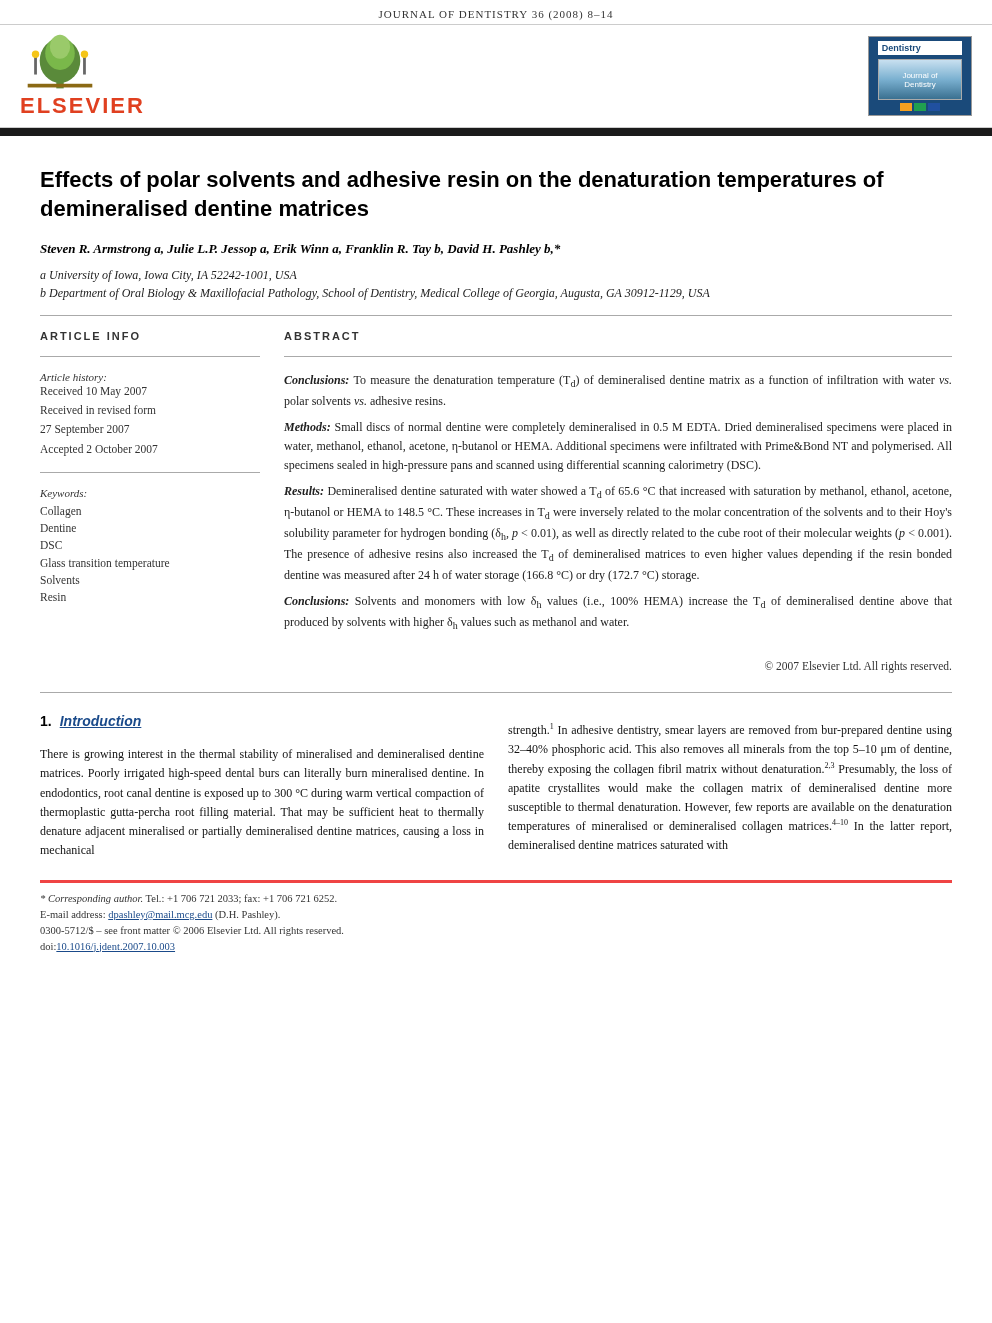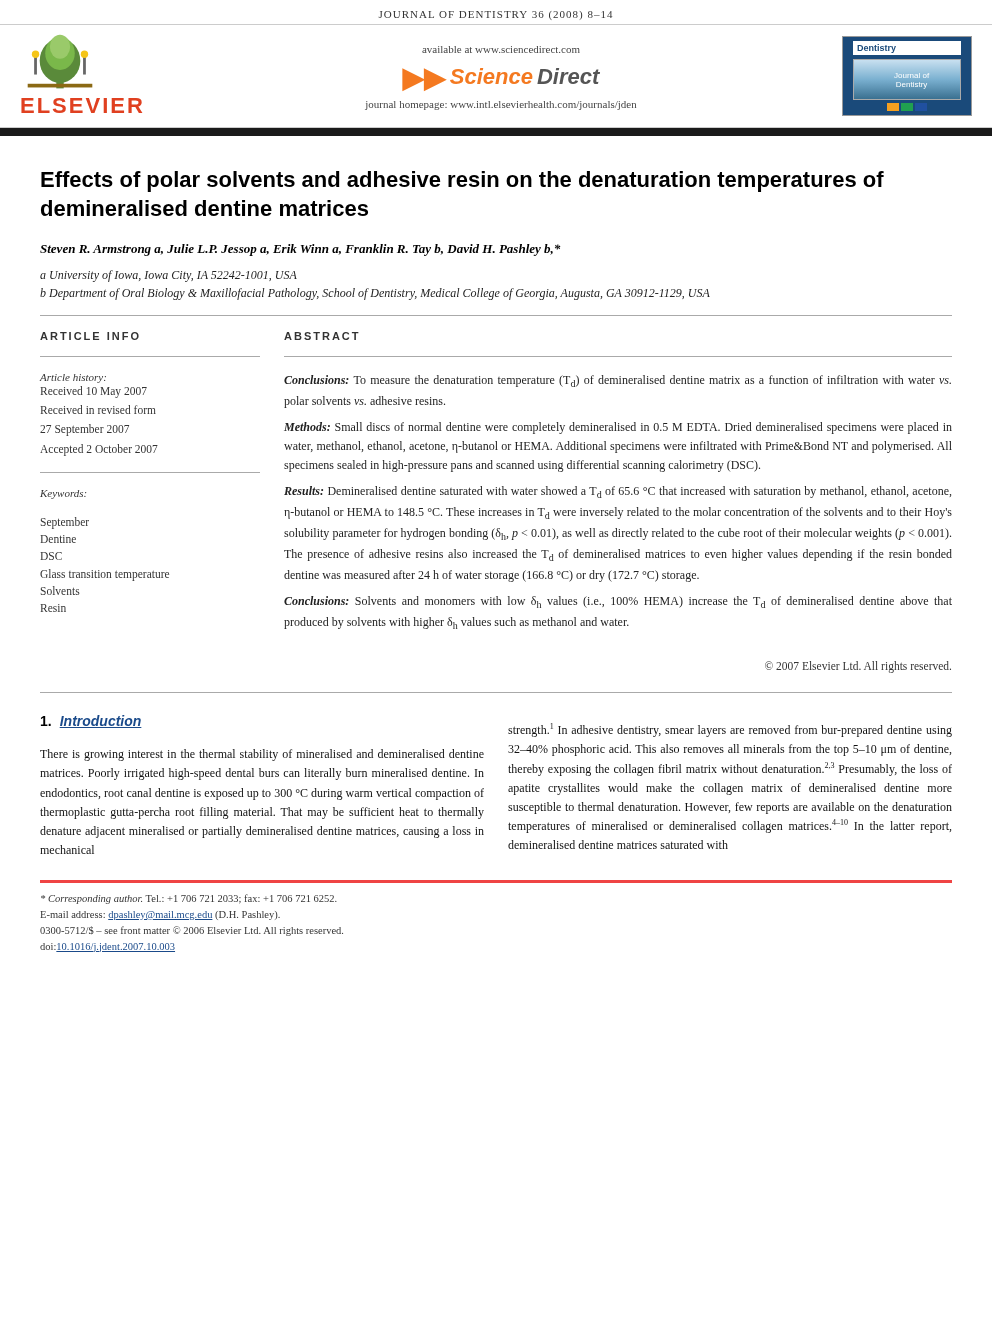--- a/index.html
+++ b/index.html
@@ -76,21 +76,21 @@
       font-size: 28px;
     }
 
     .journal-homepage {
       font-size: 11px;
       color: #444;
       margin-top: 4px;
     }
 
     .dentistry-cover {
-      width: 130px;
+      width: 104px;
       height: 80px;
       background: linear-gradient(135deg, #1a3a5c 0%, #2a6496 50%, #1a3a5c 100%);
       border: 1px solid #999;
       display: flex;
       flex-direction: column;
       align-items: center;
       justify-content: center;
       color: white;
       font-size: 10px;
       font-family: Arial, sans-serif;
@@ -179,21 +179,21 @@
       color: #333;
       margin-bottom: 2px;
       line-height: 1.5;
     }
 
     .keyword-label {
       font-size: 11px;
       font-style: italic;
       color: #333;
       margin-top: 12px;
-      margin-bottom: 15px;
+      margin-bottom: 4px;
     }
 
     .keyword-item {
       font-size: 11.5px;
       color: #333;
       line-height: 1.5;
     }
 
     
     .abstract-text {
@@ -311,36 +311,27 @@
         <rect x="12" y="25" width="3" height="20" fill="#666"></rect>
         <rect x="65" y="25" width="3" height="20" fill="#666"></rect>
         <circle cx="13.5" cy="23" r="4" fill="#f5c518"></circle>
         <circle cx="66.5" cy="23" r="4" fill="#f5c518"></circle>
 
         <rect x="5" y="55" width="70" height="4" fill="#8B6914"></rect>
       </svg>
       <div class="elsevier-text">ELSEVIER</div>
     </div>
 
-    <div class="science-direct-center">
-      <div class="available-at">available at www.sciencedirect.com</div>
-      <div class="sd-logo">
-        <span class="sd-arrows">▶▶</span>
-        <span style="color:#f47920; font-style:italic;">Science</span>
-          <span style="color:#555; font-style:italic;">Direct</span>
-      </div>
-      <div class="journal-homepage">journal homepage: www.intl.elsevierhealth.com/journals/jden</div>
-    </div>
 
     <div class="dentistry-cover">
       <div style="background:#1a4a7a; width:100%; height:100%; display:flex; flex-direction:column; align-items:center; justify-content:flex-start; padding:4px;">
         <div style="background:#fff; width:90%; padding:2px 4px; margin-bottom:4px;">
           <div style="font-size:9px; color:#1a4a7a; font-weight:bold; font-family:Arial;">Dentistry</div>
         </div>
-        <div style="width:90%; height:50px; background:linear-gradient(180deg, #c8e0f0 0%, #7ab0d0 50%, #3a7090 100%); border: 1px solid #aaa; display:flex; align-items:center; justify-content:flex-start;padding-left:40px;">
+        <div style="width:90%; height:50px; background:linear-gradient(180deg, #c8e0f0 0%, #7ab0d0 50%, #3a7090 100%); border: 1px solid #aaa; display:flex; align-items:center; justify-content:center;">
           <div style="font-size:8px; color:#fff; text-align:center;">Journal of<br>Dentistry</div>
         </div>
         <div style="margin-top:3px; display:flex; gap:2px;">
           <div style="width:12px; height:8px; background:#f5a020;"></div>
           <div style="width:12px; height:8px; background:#20a050;"></div>
           <div style="width:12px; height:8px; background:#2050a0;"></div>
         </div>
       </div>
     </div>
   </div>
@@ -369,21 +360,21 @@
 
       <div class="info-label">Article history:</div>
       <div class="info-text">Received 10 May 2007</div>
       <div class="info-text">Received in revised form</div>
       <div class="info-text">27 September 2007</div>
       <div class="info-text">Accepted 2 October 2007</div>
 
       <hr class="divider">
 
       <div class="keyword-label">Keywords:</div>
-      <div class="keyword-item">September</div>
+      <div class="keyword-item">Collagen</div>
       <div class="keyword-item">Dentine</div>
       <div class="keyword-item">DSC</div>
       <div class="keyword-item">Glass transition temperature</div>
       <div class="keyword-item">Solvents</div>
       <div class="keyword-item">Resin</div>
     </div>
 
     <div class="right-col">
       <div class="section-label">ABSTRACT</div>
       <hr class="divider">

